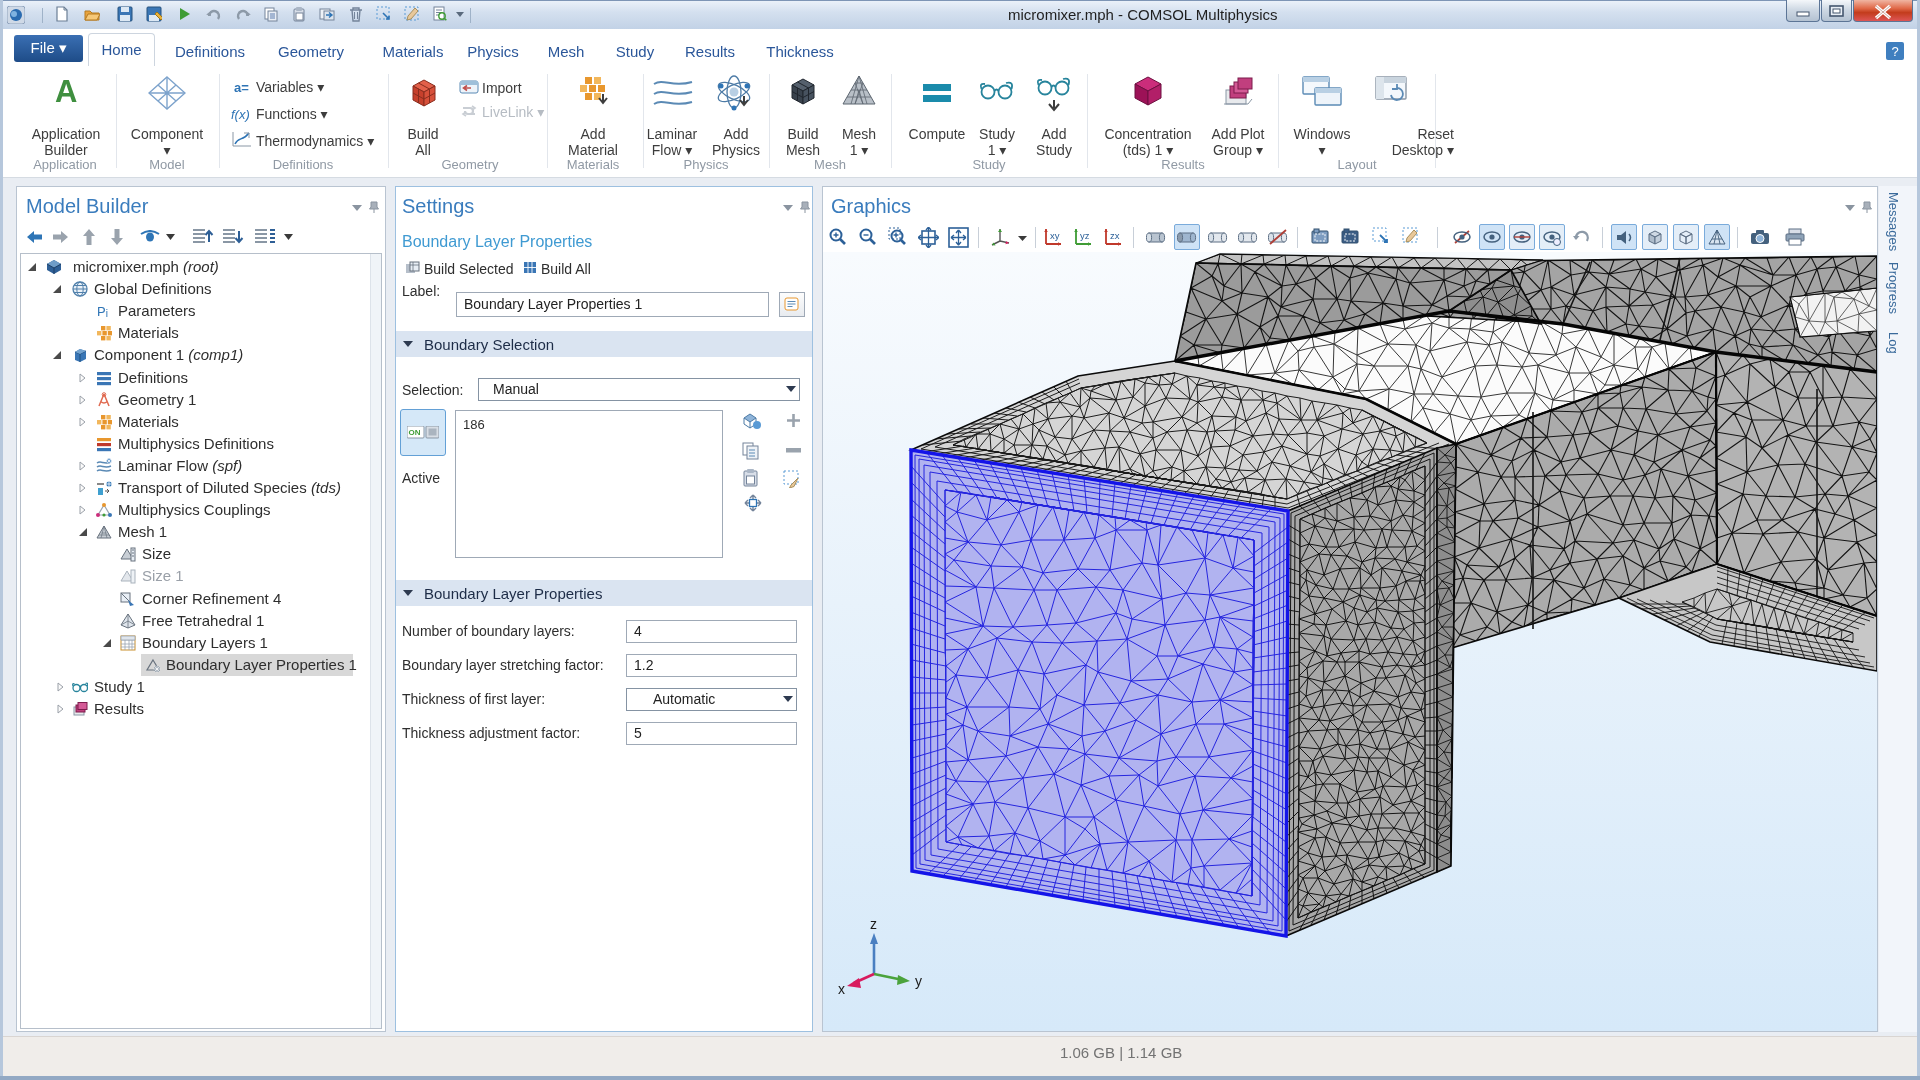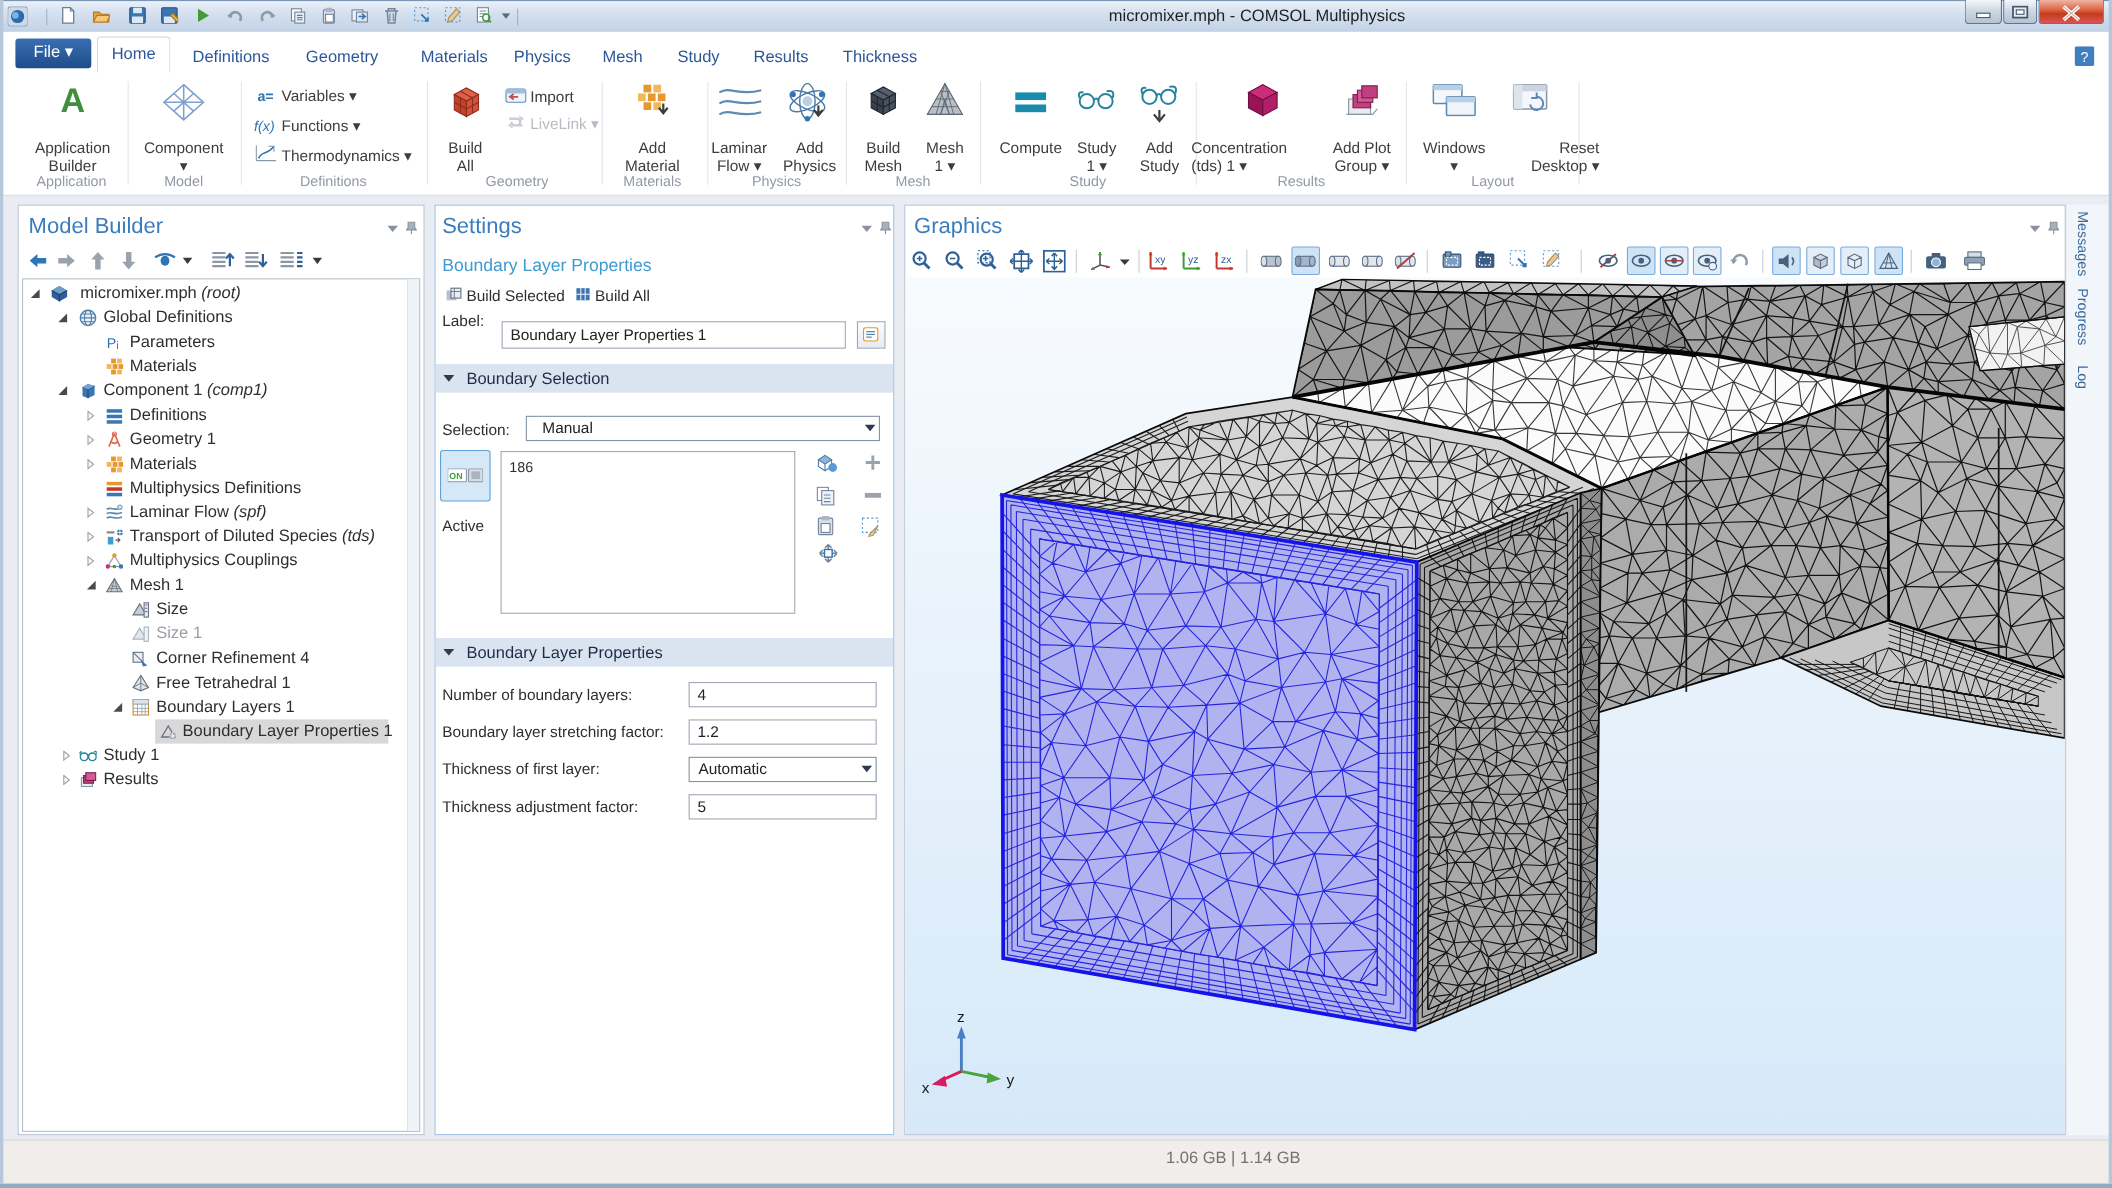--- a/index.html
+++ b/index.html
@@ -262,21 +262,21 @@
     <path d="M7 0 v8 m-5 -4 l5 6 l5 -6" stroke="#3d3d3d" stroke-width="2" fill="none"></path>
   </svg>
 <div class="abs" style="left:994px;top:126px;width:120px;font-size:14px;color:#3d3d3d;text-align:center;line-height:16px">Add<br>Study</div>
 <svg class="abs" style="left:1131px;top:74px" width="34" height="34" viewBox="0 0 34 34">
     <g stroke="#6d1040" stroke-width="1">
       <path d="M4 10 L17 3 L30 10 L17 17 Z" fill="#cb2d7b"></path>
       <path d="M4 10 V24 L17 31 V17 Z" fill="#9c1257"></path>
       <path d="M30 10 V24 L17 31 V17 Z" fill="#b21f68"></path>
     </g>
   </svg>
-<div class="abs" style="left:1083px;top:126px;width:130px;font-size:14px;color:#3d3d3d;line-height:16px">Concentration<br>(tds) 1 ▾</div>
+<div class="abs" style="left:1083px;top:126px;width:130px;font-size:14px;color:#3d3d3d;text-align:center;line-height:16px">Concentration<br>(tds) 1 ▾</div>
 <svg class="abs" style="left:1220px;top:76px" width="34" height="32" viewBox="0 0 34 32">
     <rect x="6" y="14" width="20" height="14" fill="#e8eaed" stroke="#8a97a5"></rect>
     <rect x="10" y="10" width="16" height="12" fill="#c13f7e" stroke="#7d1d4d"></rect>
     <rect x="14" y="6" width="14" height="11" fill="#d45a96" stroke="#7d1d4d"></rect>
     <rect x="18" y="2" width="14" height="11" fill="#c13f7e" stroke="#7d1d4d"></rect>
     <path d="M4 28 h24 l4 -5" stroke="#8a97a5" fill="none"></path>
   </svg>
 <div class="abs" style="left:1178px;top:126px;width:120px;font-size:14px;color:#3d3d3d;text-align:center;line-height:16px">Add Plot<br>Group ▾</div>
 <svg class="abs" style="left:1302px;top:76px" width="40" height="30" viewBox="0 0 40 30">
     <rect x="1" y="1" width="26" height="17" rx="1" fill="#f4f8fc" stroke="#5b8ab5" stroke-width="1.4"></rect>
@@ -615,21 +615,21 @@
 <div class="abs secbar" style="top:580px"></div>
 <svg class="abs" style="left:403px;top:590px" width="10" height="7" viewBox="0 0 10 7">
     <path d="M0 0 h10 l-5 6 Z" fill="#2d3a50"></path>
   </svg>
 <div class="abs tt" style="left:424px;top:585px;font-size:15px;color:#1d2c47;">Boundary Layer Properties</div>
 <div class="abs tt" style="left:402px;top:623px;font-size:14px;color:#2e2e2e;">Number of boundary layers:</div>
 <div class="abs field" style="left:626px;top:620px;width:171px;height:23px;line-height:21px;padding-left:7px">4</div>
 <div class="abs tt" style="left:402px;top:657px;font-size:14px;color:#2e2e2e;">Boundary layer stretching factor:</div>
 <div class="abs field" style="left:626px;top:654px;width:171px;height:23px;line-height:21px;padding-left:7px">1.2</div>
 <div class="abs tt" style="left:402px;top:691px;font-size:14px;color:#2e2e2e;">Thickness of first layer:</div>
-<div class="abs field" style="left:626px;top:688px;width:171px;height:23px;line-height:21px;padding-left:8px;border-color:#8593a3">Automatic</div>
+<div class="abs field" style="left:626px;top:688px;width:171px;height:23px;line-height:21px;padding-left:26px;border-color:#8593a3">Automatic</div>
 <svg class="abs" style="left:783px;top:696px" width="10" height="7" viewBox="0 0 10 7">
     <path d="M0 0 h10 l-5 6 Z" fill="#2d3a50"></path>
   </svg>
 <div class="abs tt" style="left:402px;top:725px;font-size:14px;color:#2e2e2e;">Thickness adjustment factor:</div>
 <div class="abs field" style="left:626px;top:722px;width:171px;height:23px;line-height:21px;padding-left:7px">5</div>
 <div class="abs tt" style="left:831px;top:195px;font-size:20px;color:#3a7cbd;">Graphics</div>
 <svg class="abs" style="left:1845px;top:205px" width="10" height="7" viewBox="0 0 10 7">
     <path d="M0 0 h10 l-5 6 Z" fill="#8a94a0"></path>
   </svg>
 <svg class="abs" style="left:1862px;top:201px" width="10" height="13" viewBox="0 0 10 13">

